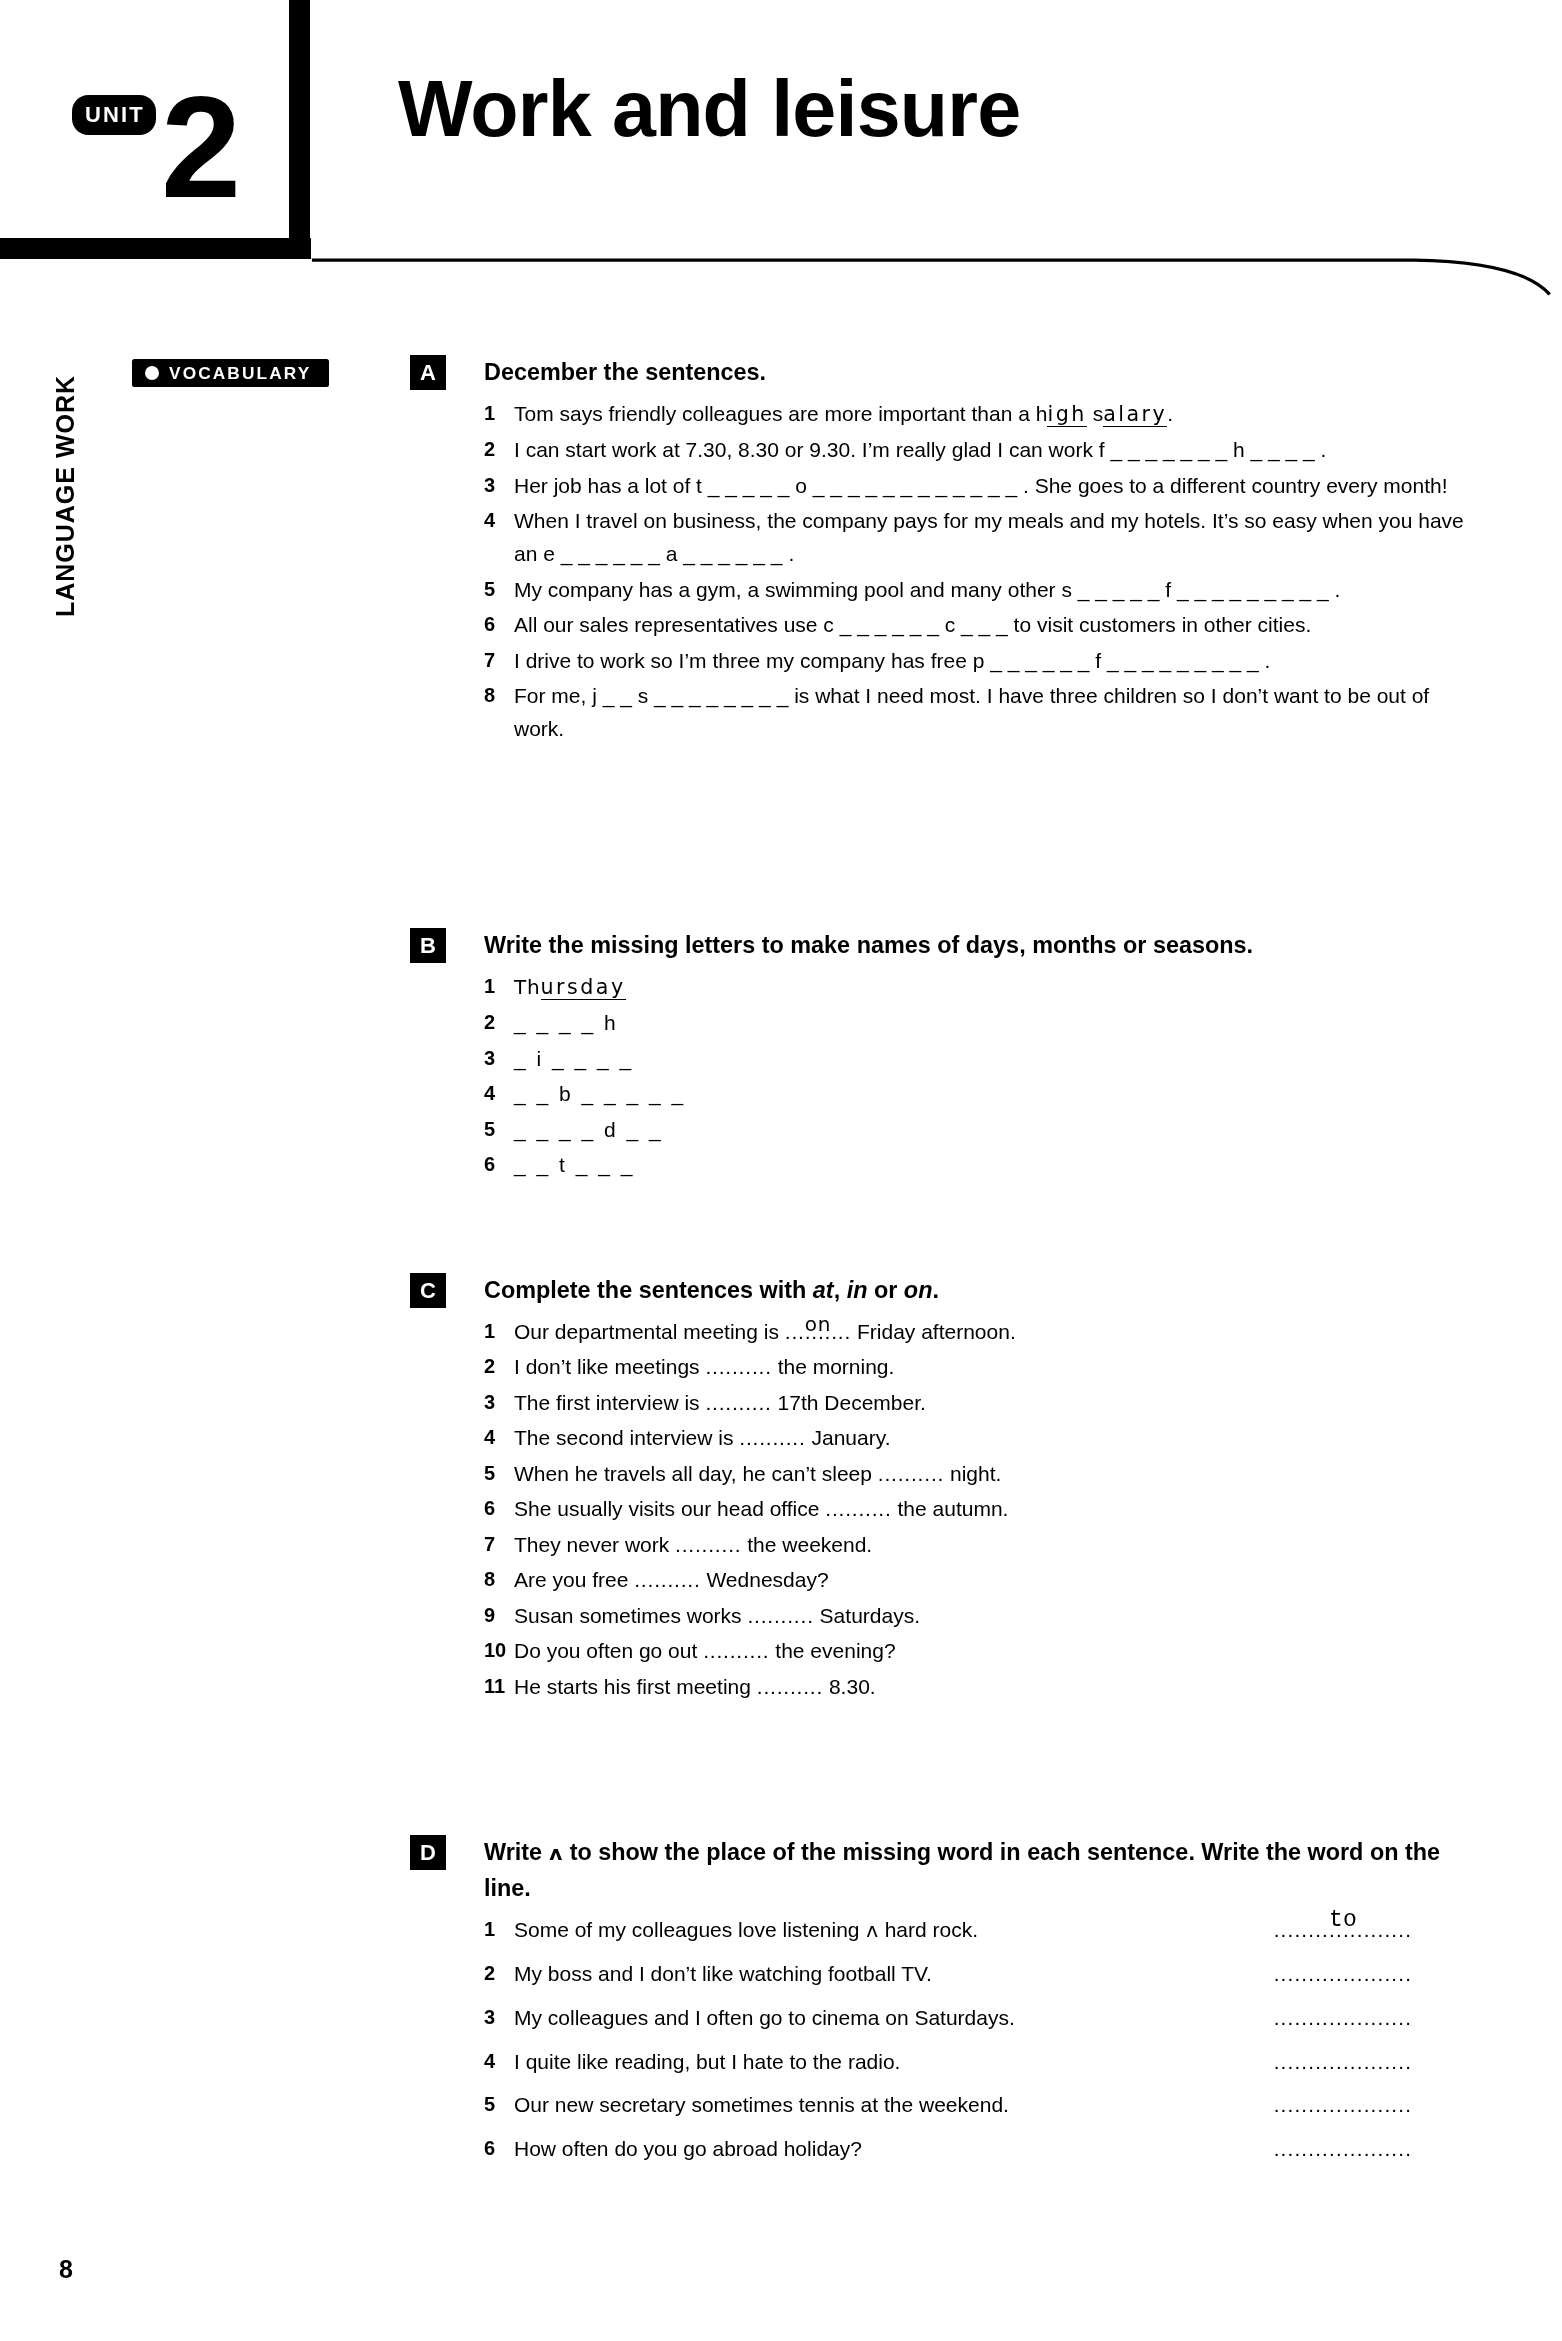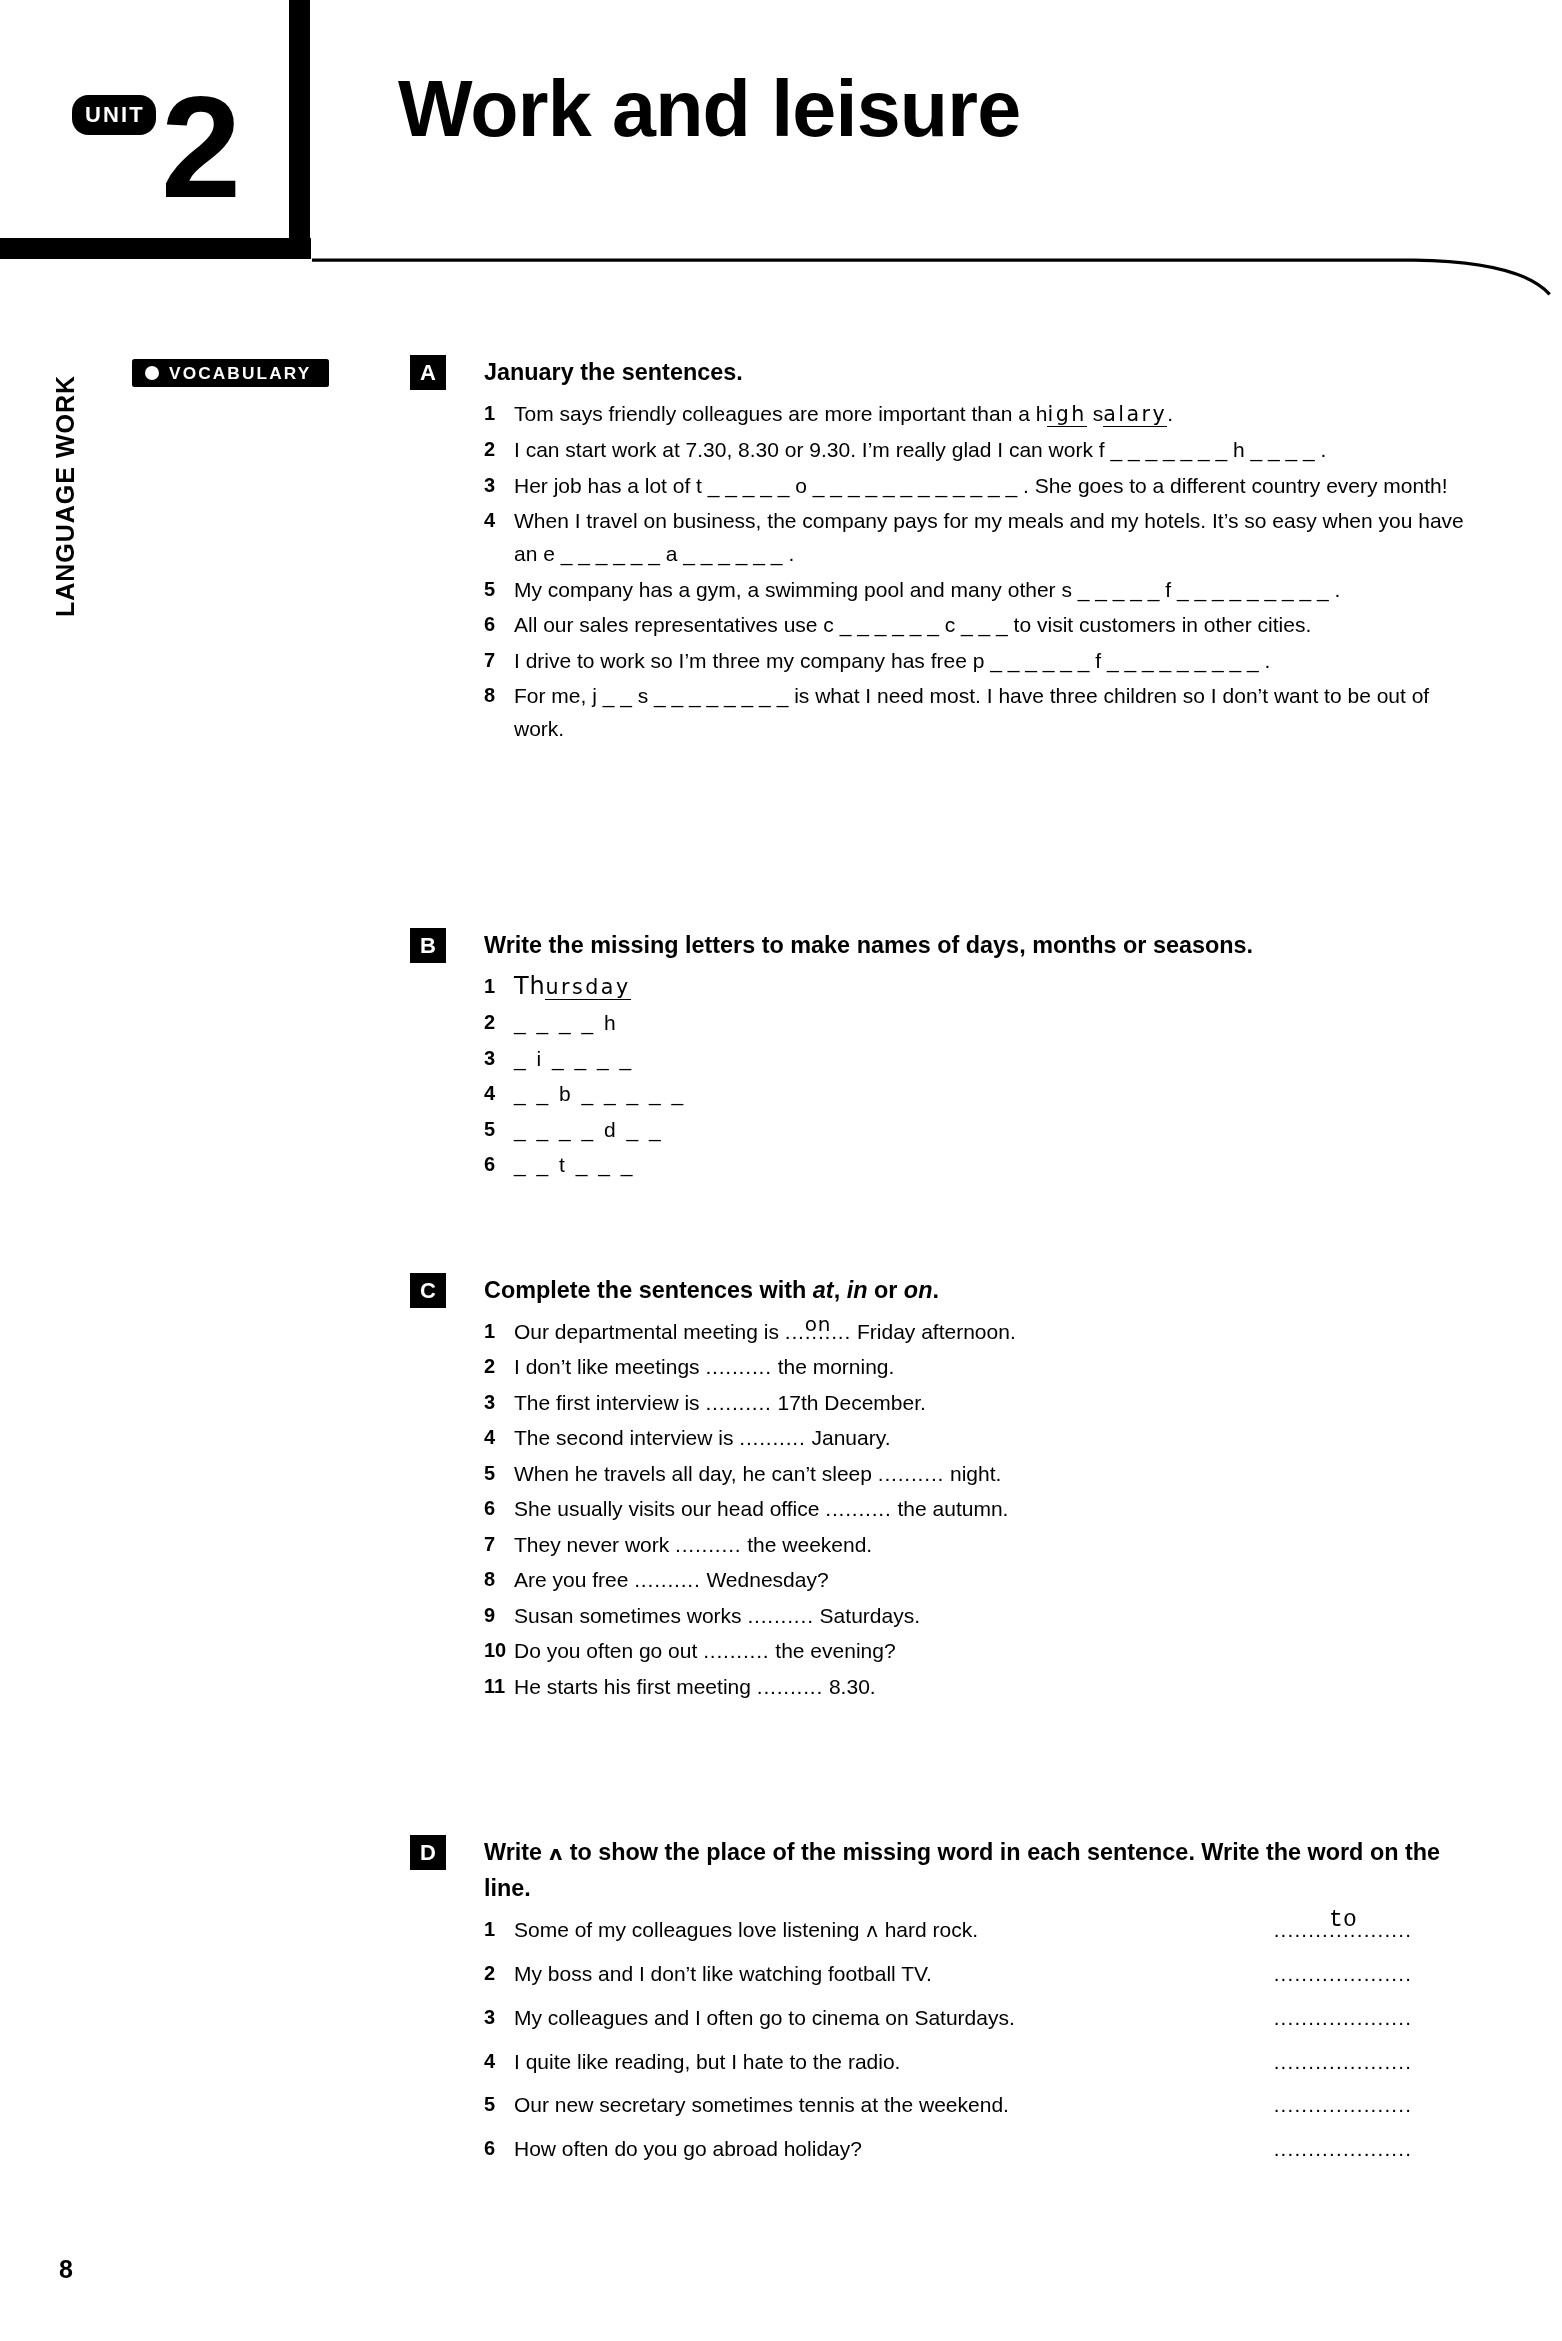--- a/index.html
+++ b/index.html
@@ -189,21 +189,21 @@
     font-weight: bold;
     font-size: 20px;
   }
   .item .body {
     flex: 1;
   }
 
   
   .hw {
     font-family: "DejaVu Sans", sans-serif;
-    font-size: 24px;
+    font-size: 20px;
     letter-spacing: 1.6px;
   }
   .hw-u {
     font-family: "DejaVu Sans", sans-serif;
     font-size: 20.6px;
     letter-spacing: 2.5px;
     border-bottom: 1.6px solid #000;
     padding-bottom: 0.8px;
   }
 
@@ -302,21 +302,21 @@
 
 <div id="side-tab">LANGUAGE WORK</div>
 
 <div id="vocabulary-label">
   <span class="dot"></span>
   <span class="txt">VOCABULARY</span>
 </div>
 
 <div class="exercise" id="exercise-a" style="top:355px;">
   <div class="ex-letter">A</div>
-  <div class="ex-heading">January the sentences.</div>
+  <div class="ex-heading">December the sentences.</div>
   <div class="items">
 
     <div class="item">
       <span class="num">1</span>
       <span class="body"><span>Tom says friendly colleagues are more important than a h</span><span class="hw-u">igh</span><span> s</span><span class="hw-u">alary</span><span>.</span></span>
     </div>
 
     <div class="item">
       <span class="num">2</span>
       <span class="body">I can start work at 7.30, 8.30 or 9.30. I’m really glad I can work f _ _ _ _ _ _ _  h _ _ _ _ .</span>

